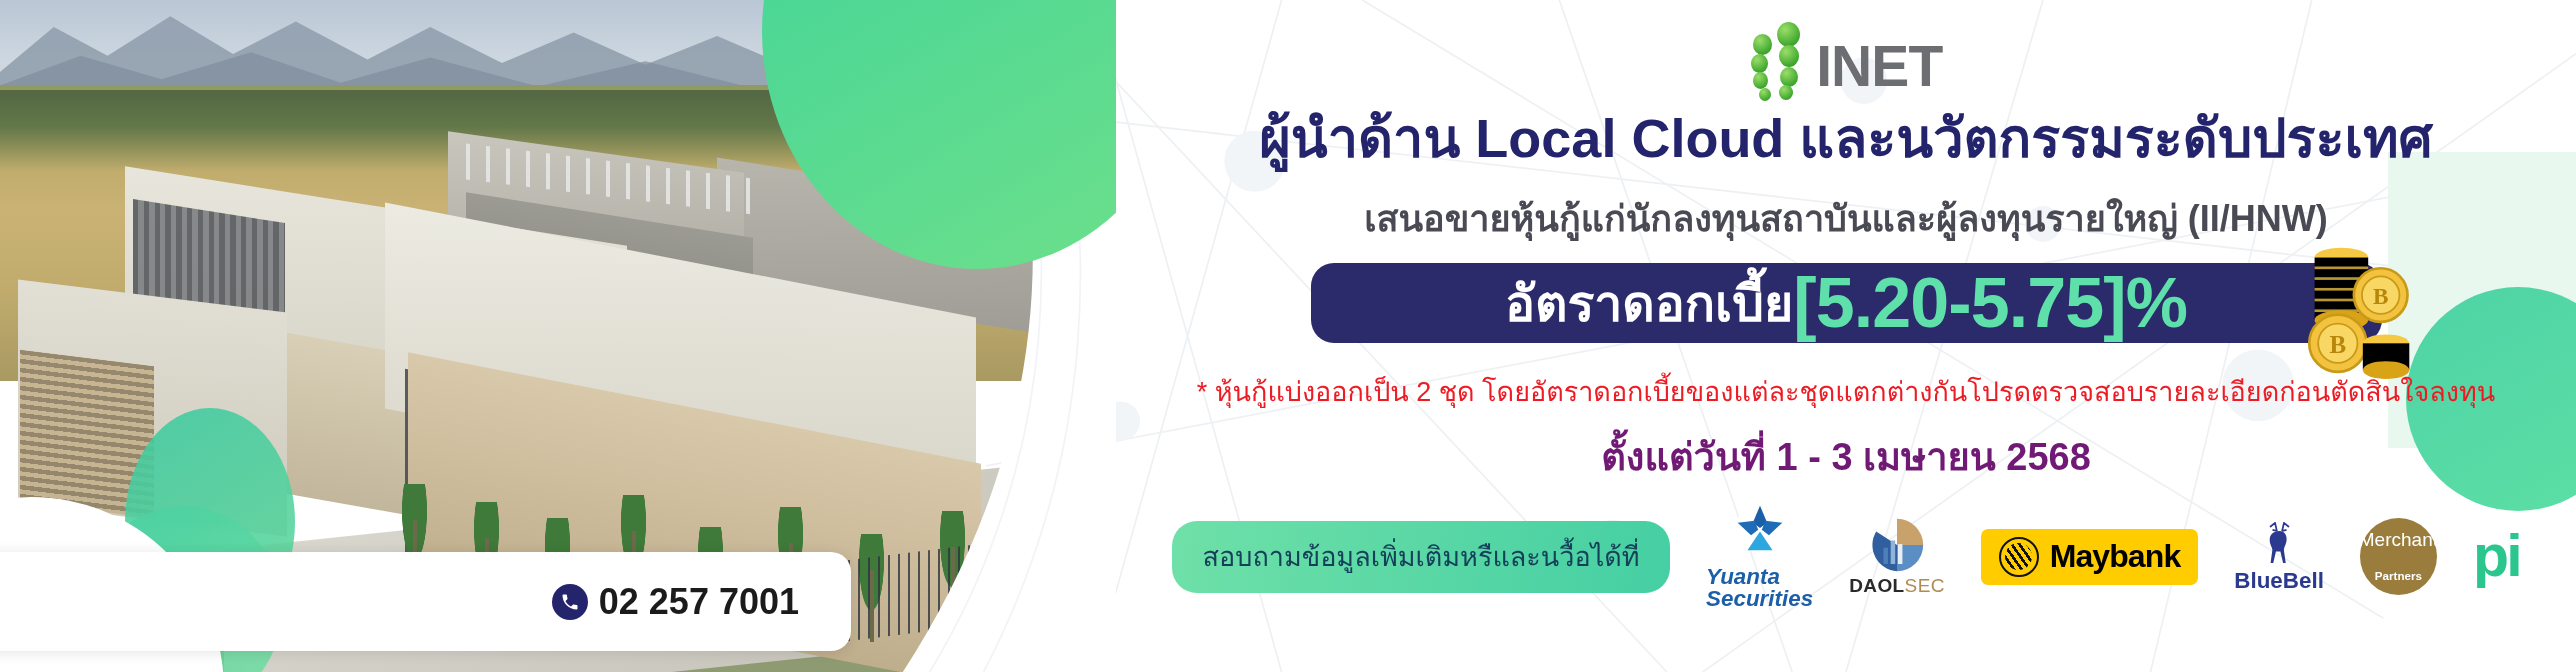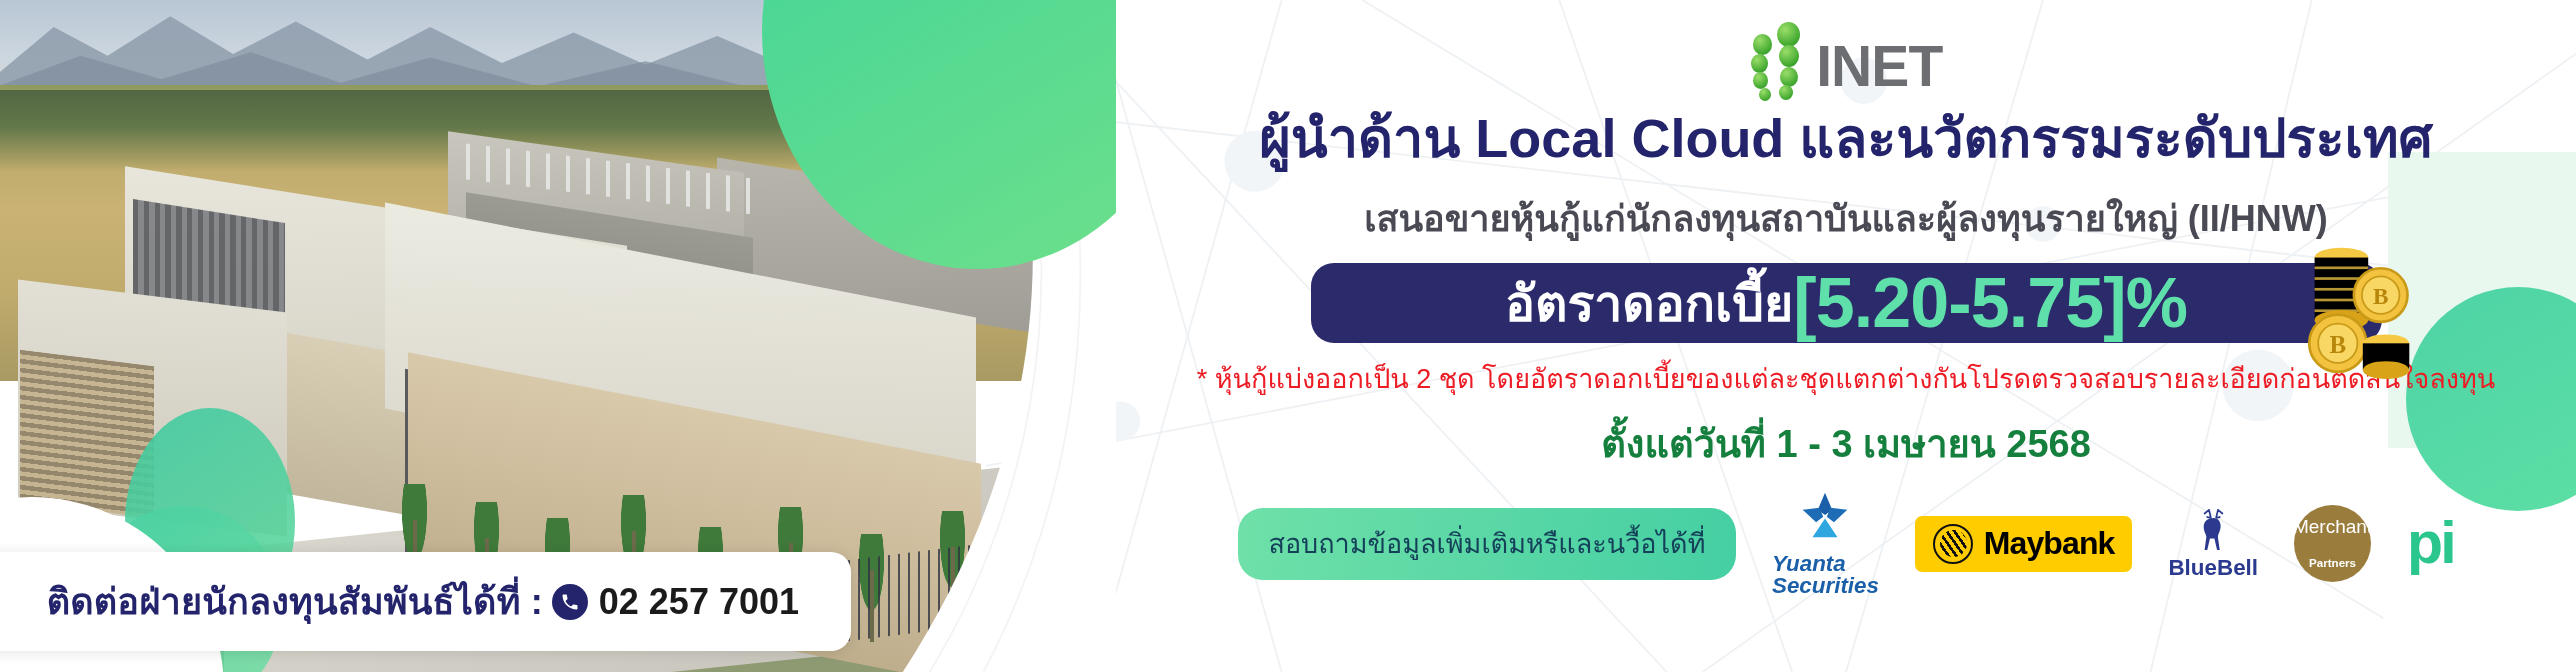--- a/index.html
+++ b/index.html
@@ -110,22 +110,22 @@
 
   .headline{margin-top:5.4px;font-size:54px;font-weight:bold;color:#23246b;white-space:nowrap;}
   .subhead{margin-top:9px;font-size:36px;font-weight:bold;color:#4a4a55;white-space:nowrap;}
 
   .rate-box{margin-top:16px;position:relative;width:1071px;height:100px;border-radius:23px;
      background:#2b2a6b;display:flex;align-items:center;justify-content:center;}
   .rate-label{font-size:50px;font-weight:bold;color:#fff;}
   .rate-value{font-size:70px;font-weight:bold;color:#5fe0ab;letter-spacing:-0.9px;}
   .coins{position:absolute;right:-38px;top:-20px;width:134px;height:139px;}
 
-  .disclaimer{margin-top:14px;font-size:27px;color:#ed1c24;white-space:nowrap;}
-  .dateline{margin-top:12.5px;font-size:38px;font-weight:bold;color:#15803d;white-space:nowrap;}
+  .disclaimer{margin-top:27px;font-size:27px;color:#ed1c24;white-space:nowrap;}
+  .dateline{margin-top:12.5px;font-size:38px;font-weight:bold;color:#701a75;white-space:nowrap;}
 
   .partners{margin-top:16px;display:flex;align-items:center;gap:36px;}
   .cta{background:linear-gradient(100deg,#6fe0a8,#45cfa3);border-radius:25px;
      padding:14.3px 30.5px;font-size:27px;color:#15405a;white-space:nowrap;border:0;cursor:pointer;
      font-family:inherit;}
   .plogo{display:flex;align-items:center;justify-content:center;}
 
   
   .yuanta{display:flex;align-items:center;gap:13px;flex-direction:column;}
   .yuanta-mark{width:50px;height:50px;}
@@ -236,21 +236,20 @@
       </g>
     </svg>
 
     <div class="blob blob-top"></div>
     <div class="blob blob-mid"></div>
     <div class="blob blob-low"></div>
     <div class="white-arc"></div>
   </div>
 
   <div class="contact-box">
-    <span class="contact-text">ติดต่อฝ่ายนักลงทุนสัมพันธ์ได้ที่ :</span>
     <span class="phone-ic">
       <svg viewBox="0 0 24 24">
           <path d="M6.6 10.8c1.4 2.8 3.8 5.1 6.6 6.6l2.2-2.2c.3-.3.7-.4 1-.2 1.1.4 2.3.6 3.6.6.6 0 1 .4 1 1V20c0 .6-.4 1-1 1C10.6 21 3 13.4 3 4c0-.6.4-1 1-1h3.4c.6 0 1 .4 1 1 0 1.2.2 2.4.6 3.6.1.4 0 .8-.2 1l-2.2 2.2z"></path>
         </svg>
     </span>
     <span class="contact-num">02 257 7001</span>
   </div>
 
   <div class="content">
 
@@ -313,20 +312,33 @@
           <path d="M53 22 L38 36 L30 30 L34 20 Z" fill="#1d6cb5"></path>
           <path d="M3 22 L18 36 L26 30 L22 20 Z" fill="#1d6cb5"></path>
           <path d="M28 32 L42 53 L14 53 Z" fill="#2ea7e0"></path>
         </svg>
         <div class="yuanta-txt">
           <div>Yuanta</div>
           <div>Securities</div>
         </div>
       </div>
 
+      <div class="plogo daol">
+        <svg class="daol-mark" viewBox="0 0 62 62">
+          <path d="M31 31 L31 2 A29 29 0 0 1 60 31 Z" fill="#c9a26b"></path>
+          <path d="M31 31 L60 31 A29 29 0 0 1 31 60 Z" fill="#5b8ec4"></path>
+          <path d="M31 31 L31 60 A29 29 0 0 1 8 16 Z" fill="#2f5f9e"></path>
+          <rect x="16" y="34" width="5" height="18" fill="#4f7fb8"></rect>
+          <rect x="24" y="26" width="5" height="26" fill="#8fb4da"></rect>
+          <rect x="32" y="30" width="5" height="22" fill="#e9eef5"></rect>
+        </svg>
+        <div class="daol-txt">
+          <span>DAOL</span><span class="sec">SEC</span>
+        </div>
+      </div>
 
       <div class="plogo maybank">
         <span class="mb-tiger"></span>
         <span class="mb-txt">Maybank</span>
       </div>
 
       <div class="plogo bluebell">
         <svg class="bb-deer" viewBox="0 0 46 52">
           <g fill="#2b3a8f">
             <path d="M18 4 L20 13 M18 4 L13 8 M20 13 L16 12 M28 4 L26 13 M28 4 L33 8 M26 13 L30 12" stroke="#2b3a8f" stroke-width="2" fill="none" stroke-linecap="round"></path>

